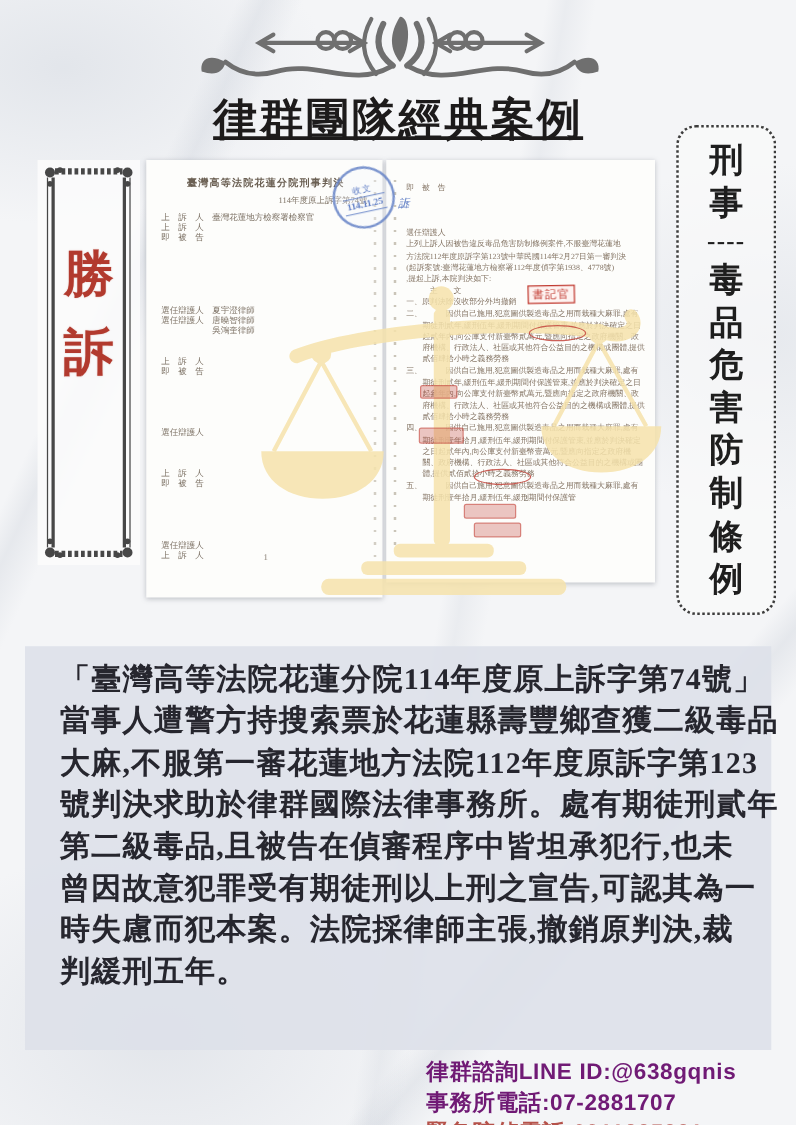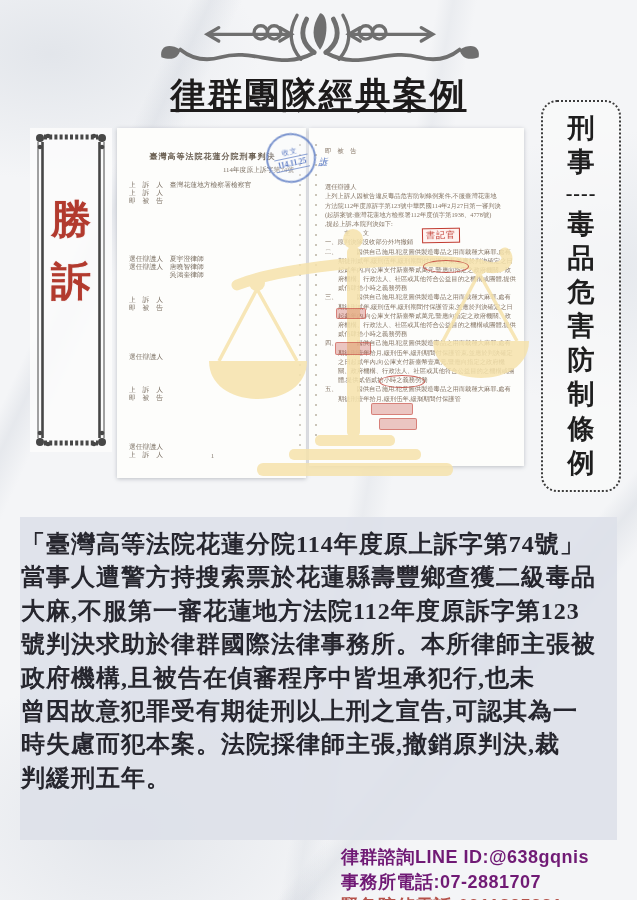--- a/index.html
+++ b/index.html
@@ -36,21 +36,21 @@
   .verdict-frame svg{position:absolute;left:0;top:0;}
   .verdict-chars{
     position:absolute;left:0;top:72px;width:100%;
     display:flex;flex-direction:column;align-items:center;gap:22px;
   }
   .verdict-char{font-size:40px;font-weight:bold;color:#b23a2e;line-height:1;
     text-shadow:0 0 1px rgba(178,58,46,.5);}
   
   .docs{position:absolute;left:117px;top:128px;width:407px;height:352px;}
   .page{position:absolute;background:#fdfdfb;box-shadow:0 1px 4px rgba(90,95,110,.35);}
-  .page-left{left:0;top:0;width:189px;height:350px;padding:23px 10px 0 12px;box-sizing:border-box;}
+  .page-left{left:0;top:0;width:189px;height:350px;padding:13px 10px 0 12px;box-sizing:border-box;}
   .page-right{left:192px;top:0;width:215px;height:338px;padding:18px 8px 0 16px;box-sizing:border-box;}
   .page-right::before{content:"";position:absolute;left:6px;top:16px;bottom:26px;width:2px;
     background:repeating-linear-gradient(to bottom, rgba(160,150,130,.55) 0 2px, transparent 2px 10px);}
   .page-left::after{content:"";position:absolute;right:5px;top:16px;bottom:26px;width:2px;
     background:repeating-linear-gradient(to bottom, rgba(160,150,130,.45) 0 2px, transparent 2px 10px);}
   .doc-title{font-size:8px;font-weight:bold;color:#6b6053;text-align:center;letter-spacing:1px;}
   .doc-caseno{font-size:6.8px;color:#7d7265;text-align:right;margin:3px 2px 6px 0;}
   .page-left .doc-line{white-space:pre;font-size:6.8px;line-height:8.2px;min-height:8.2px;color:#7d7265;}
   .page-right .doc-line{font-size:6.3px;line-height:1.46;min-height:9px;color:#857565;
     padding-left:13px;text-indent:-13px;}
@@ -75,21 +75,21 @@
     border:1.5px solid #c0392f;padding:0 3px;background:rgba(255,235,233,.55);
     letter-spacing:1px;filter:blur(.3px);transform:rotate(-1deg);
   }
   .red-oval{position:absolute;z-index:4;border:1.5px solid rgba(196,69,60,.85);border-radius:50%;
     filter:blur(.3px);}
   .red-blob{position:absolute;z-index:4;background:rgba(196,69,60,.30);border:1px solid rgba(196,69,60,.55);
     border-radius:2px;filter:blur(.6px);}
   
   .summary{
     position:absolute;left:20px;top:517px;width:597px;height:323px;box-sizing:border-box;
-    background:rgba(221,225,233,.92);padding:11px 1px;
+    background:rgba(221,225,233,.92);padding:11px 28px;
   }
   .summary-line{
     font-size:24px;font-weight:bold;color:#26262e;line-height:33.4px;
     letter-spacing:1px;white-space:nowrap;
   }
   
   .contact{position:absolute;left:341px;top:845px;font-family:"Liberation Sans","DejaVu Sans",sans-serif;}
   .contact-line{font-size:18px;font-weight:bold;color:#701a75;line-height:24.5px;letter-spacing:.5px;}
   .contact-line.emergency{color:#b5524a;}
 </style>
@@ -266,22 +266,22 @@
         <rect x="132" y="226" width="132" height="11" rx="5" stroke="none"></rect>
         <rect x="100" y="240" width="196" height="13" rx="6" stroke="none"></rect>
       </g>
     </svg>
   </div>
 
   <div class="summary">
       <div class="summary-line">「臺灣高等法院花蓮分院114年度原上訴字第74號」</div>
       <div class="summary-line">當事人遭警方持搜索票於花蓮縣壽豐鄉查獲二級毒品</div>
       <div class="summary-line">大麻,不服第一審花蓮地方法院112年度原訴字第123</div>
-      <div class="summary-line">號判決求助於律群國際法律事務所。本所律師主張被</div>
-      <div class="summary-line">政府機構,且被告在偵審程序中皆坦承犯行,也未</div>
+      <div class="summary-line">號判決求助於律群國際法律事務所。處有期徒刑貳年</div>
+      <div class="summary-line">第二級毒品,且被告在偵審程序中皆坦承犯行,也未</div>
       <div class="summary-line">曾因故意犯罪受有期徒刑以上刑之宣告,可認其為一</div>
       <div class="summary-line">時失慮而犯本案。法院採律師主張,撤銷原判決,裁</div>
       <div class="summary-line">判緩刑五年。</div>
     </div>
 
   <div class="contact">
     <div class="contact-line">律群諮詢LINE ID:@638gqnis</div>
     <div class="contact-line">事務所電話:07-2881707</div>
     <div class="contact-line emergency">緊急陪偵電話:0911825331</div>
   </div>

